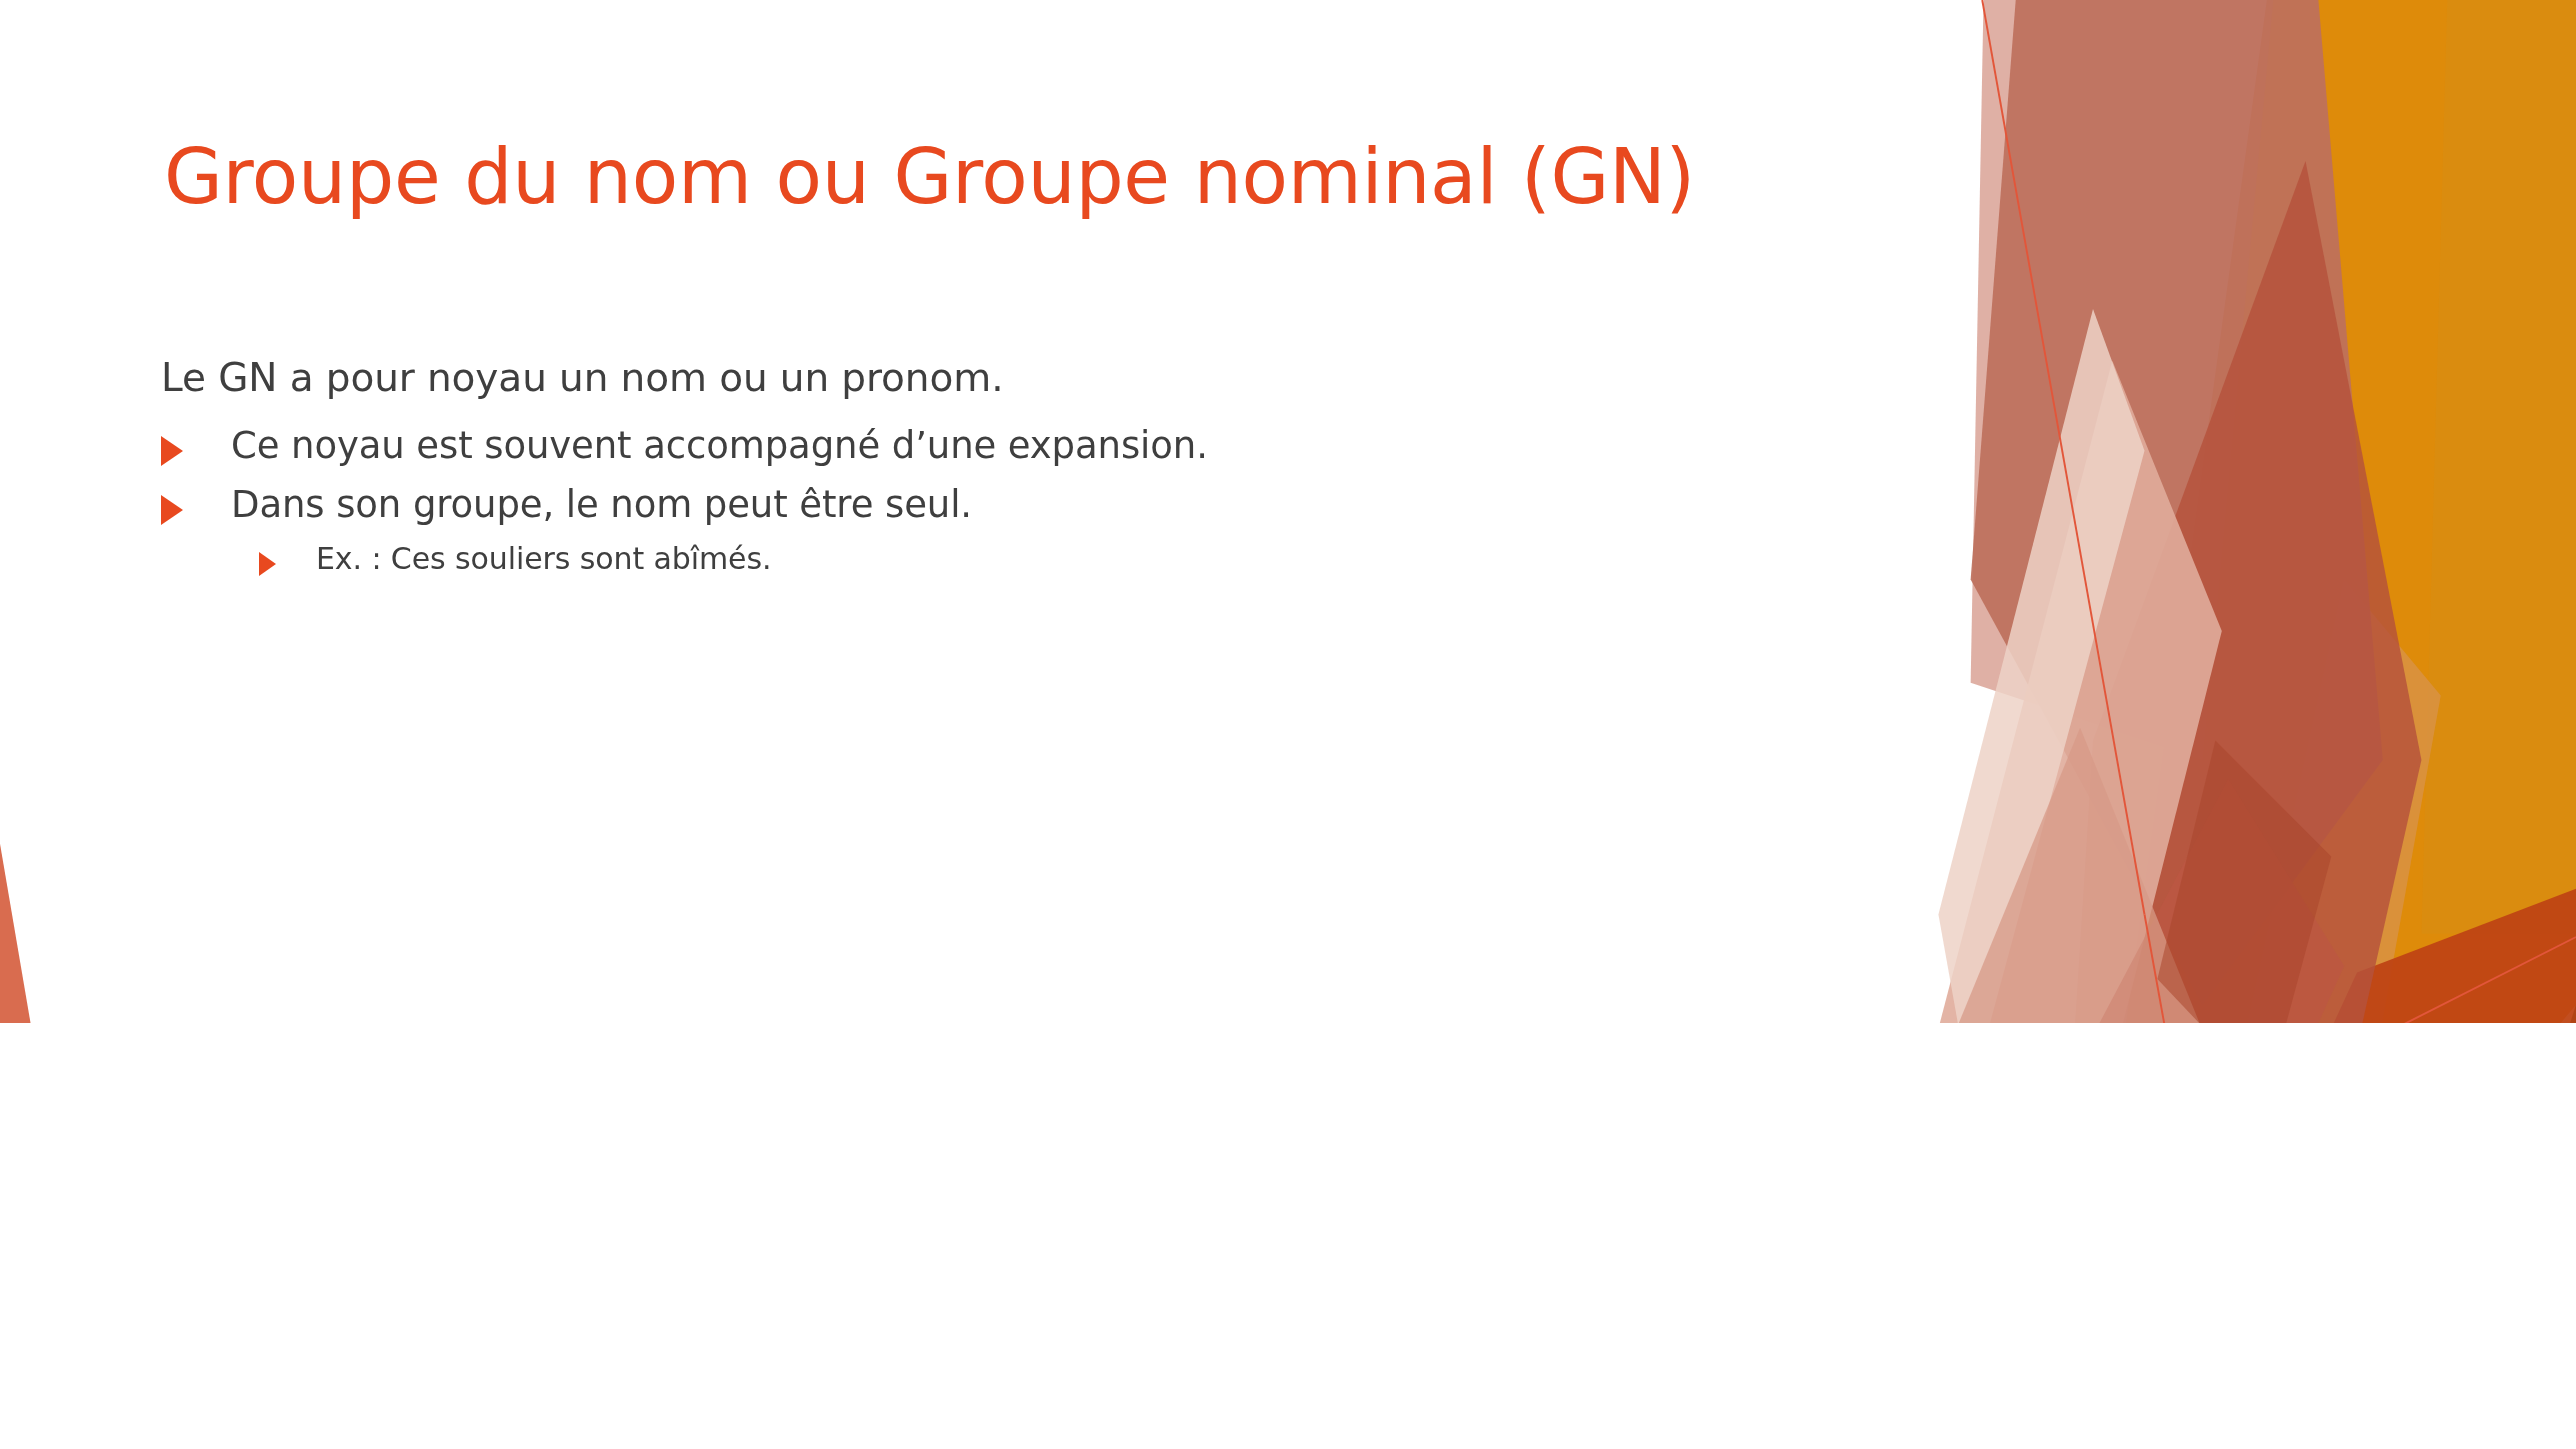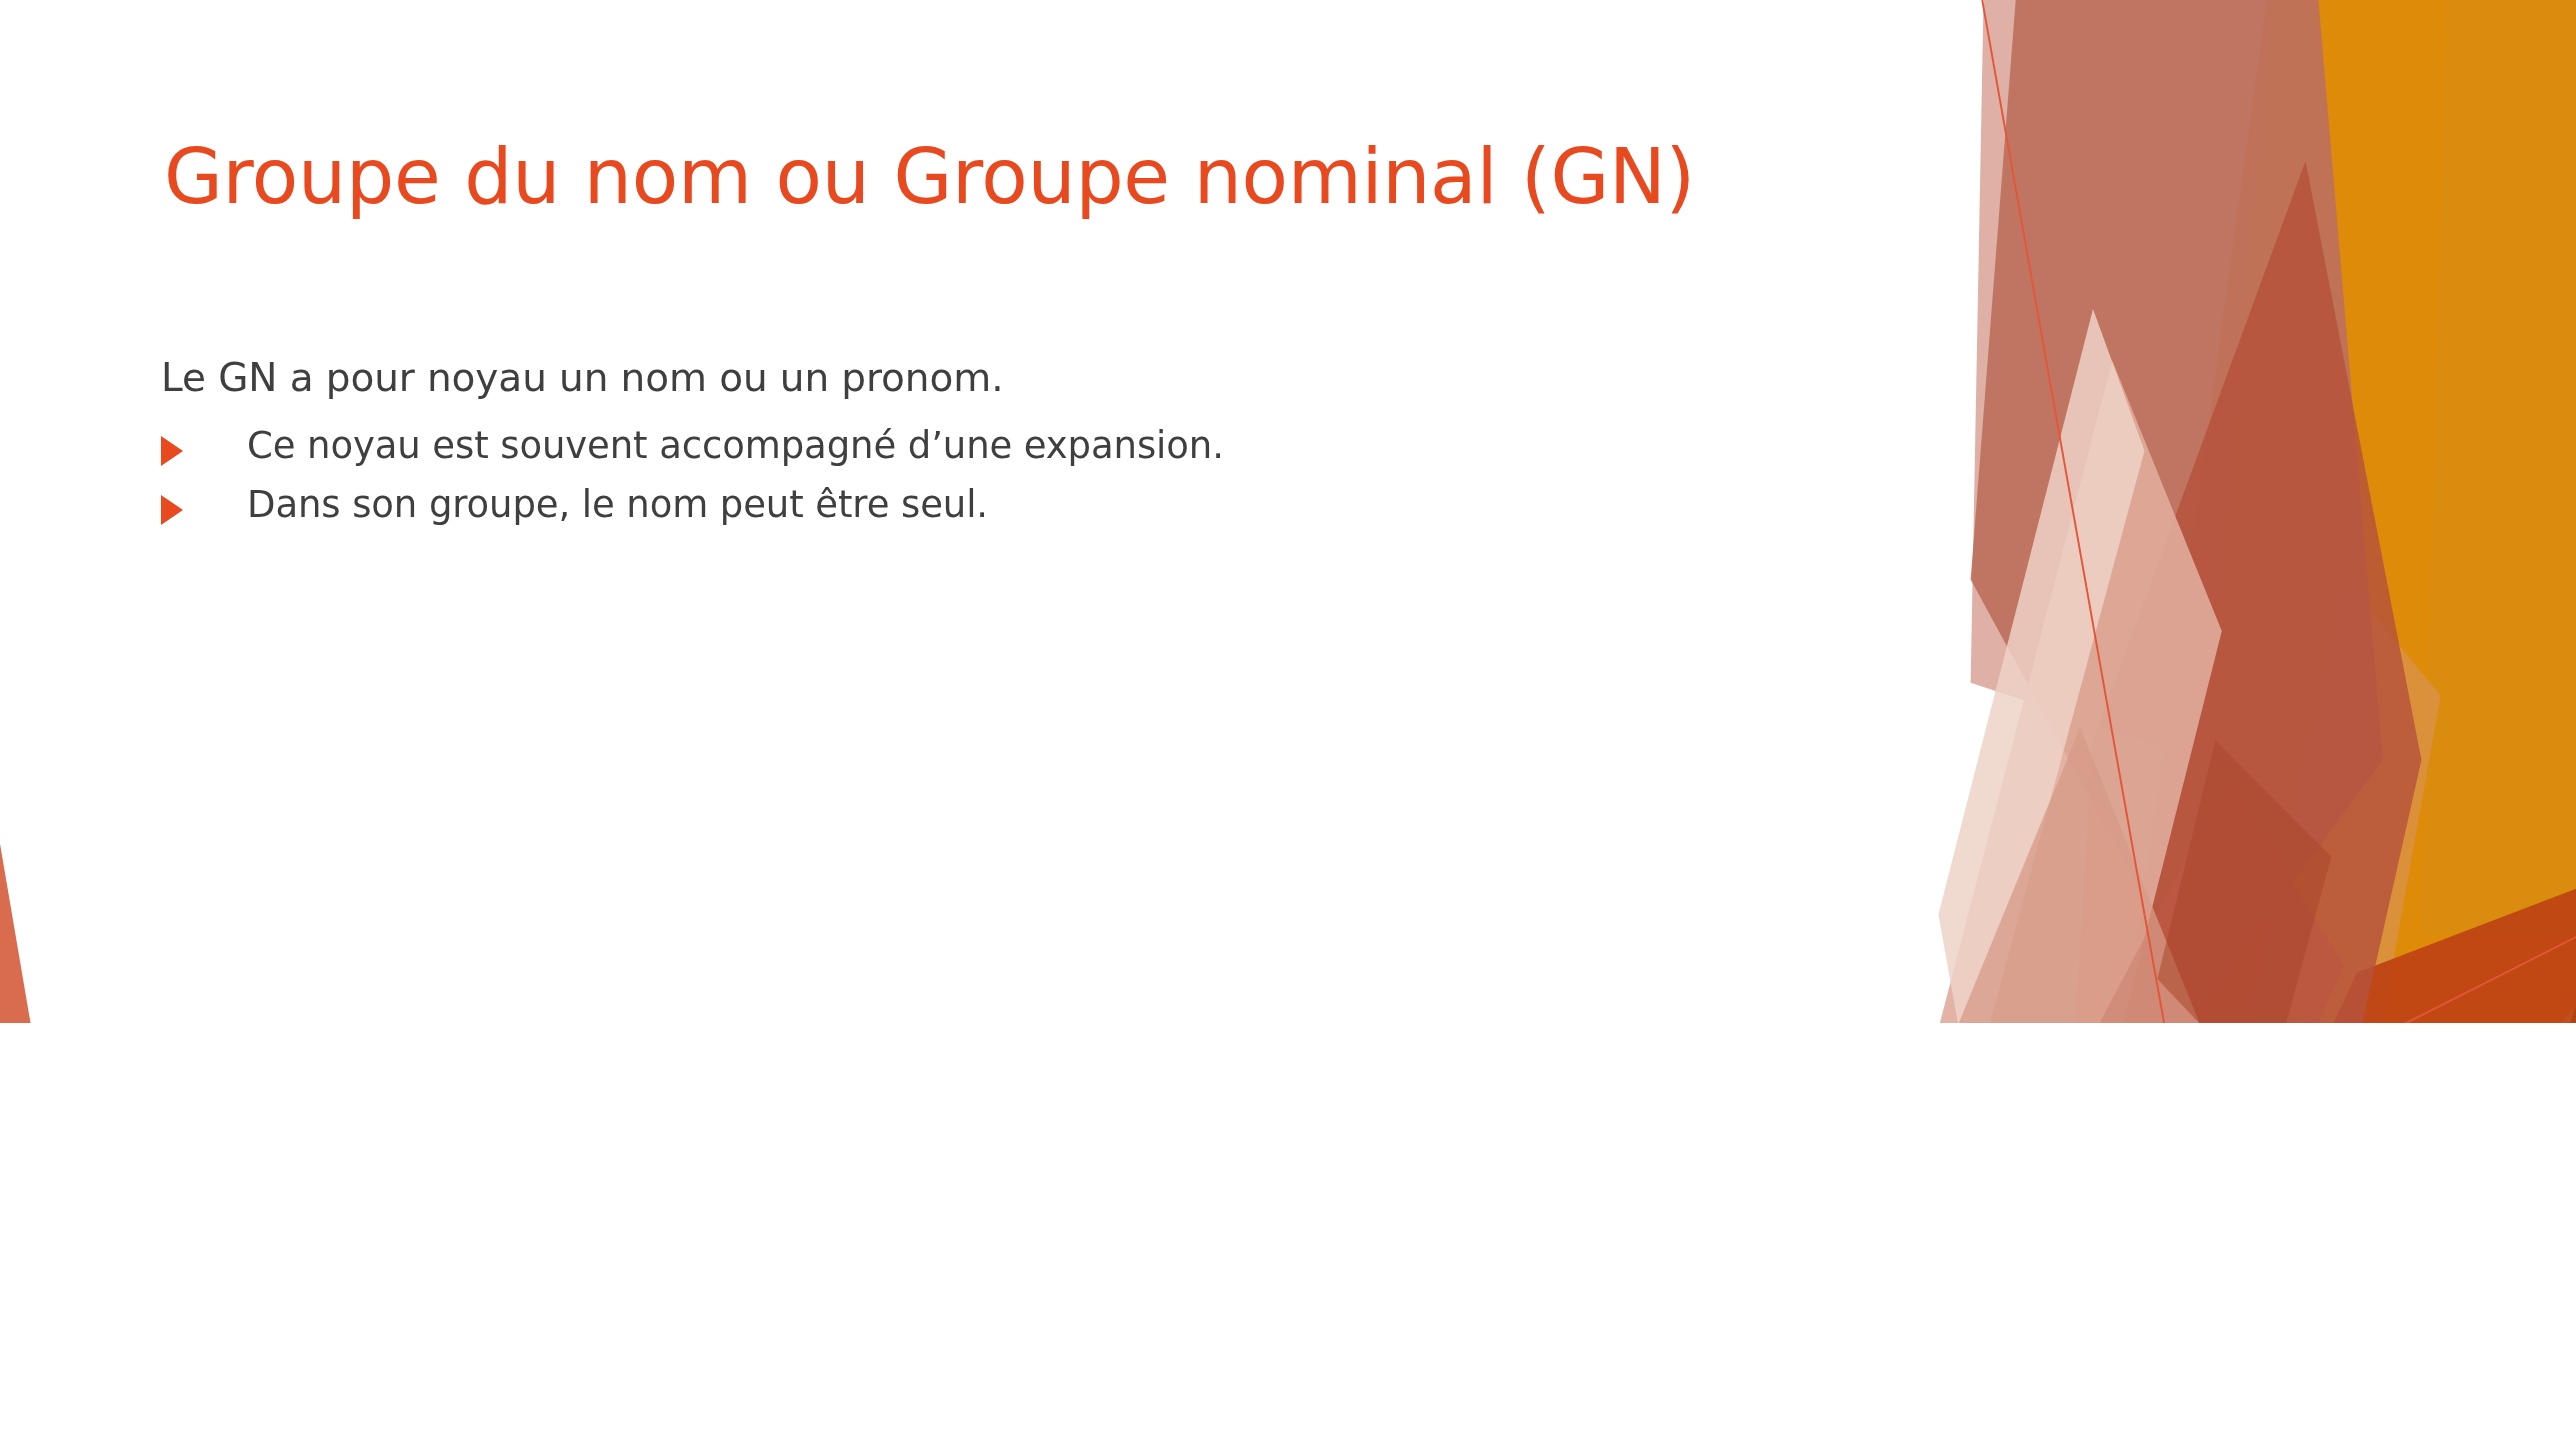--- a/index.html
+++ b/index.html
@@ -93,21 +93,20 @@
     margin-right: 40px;
   }
 
   .btext {
     color: #3F3F3F;
     letter-spacing: -0.1px;
   }
   .lvl1 .btext {
     font-size: 37px;
     line-height: 1.22;
-    margin-left: 16px;
   }
   .lvl2 .btext {
     font-size: 30px;
     line-height: 1.22;
   }
 </style>
 </head>
 <body>
 
 <div class="slide">
@@ -161,20 +160,24 @@
       <div class="bullet-row lvl1">
         <span class="tri"></span>
         <span class="btext">Ce noyau est souvent accompagné d’une expansion.</span>
       </div>
 
       <div class="bullet-row lvl1">
         <span class="tri"></span>
         <span class="btext">Dans son groupe, le nom peut être seul.</span>
       </div>
 
+      <div class="bullet-row lvl2">
+        <span class="tri"></span>
+        <span class="btext">Ex. : Ces souliers sont abîmés.</span>
+      </div>
 
 
 
     </div>
   </div>
 
 </div>
 
 
 </body></html>

